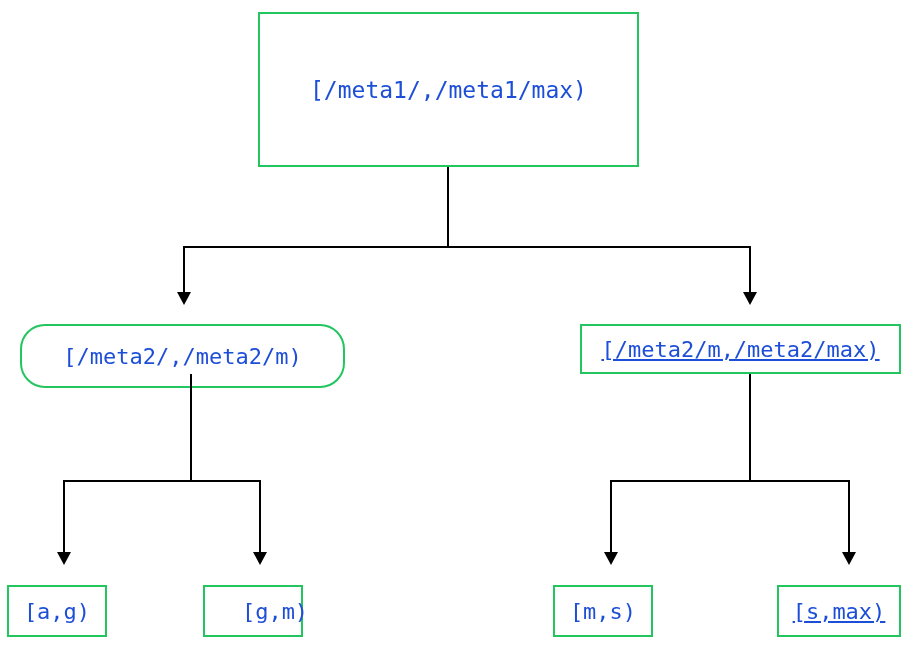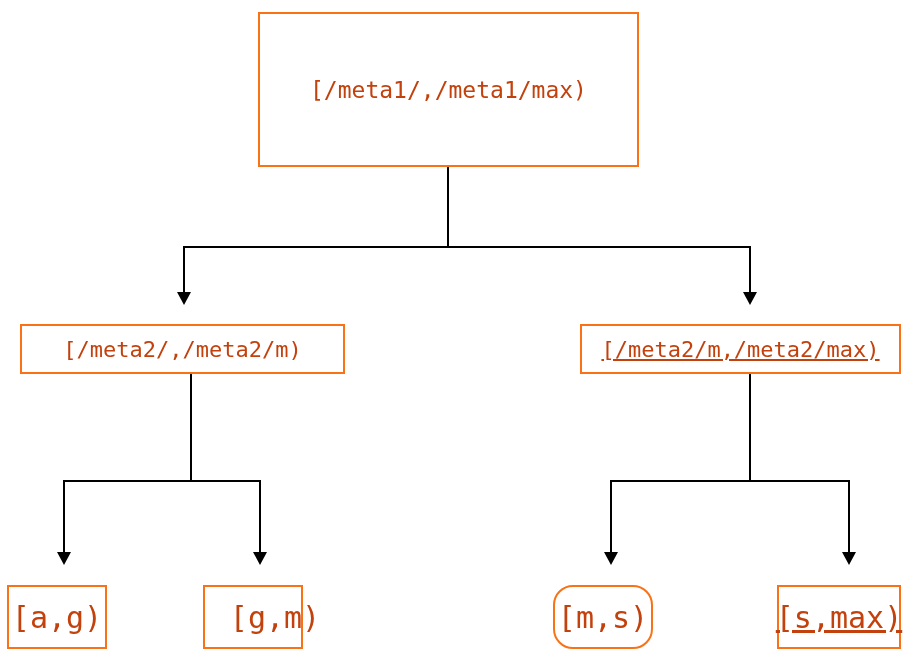--- a/index.html
+++ b/index.html
@@ -14,59 +14,60 @@
   #diagram {
     position: relative;
     width: 912px;
     height: 652px;
     background: #ffffff;
     overflow: hidden;
   }
   .node {
     position: absolute;
     box-sizing: border-box;
-    border: 2px solid #f97316;
+    border: 2px solid #22c55e;
     background: #ffffff;
     display: flex;
     align-items: center;
     justify-content: center;
-    color: #c2410c;
+    color: #1d4ed8;
     font-family: "DejaVu Sans Mono", monospace;
     white-space: pre;
     letter-spacing: 0px;
   }
   .node-root {
     left: 258px;
     top: 12px;
     width: 381px;
     height: 155px;
     font-size: 23px;
   }
   .node-mid-left {
     left: 20px;
     top: 324px;
     width: 325px;
-    height: 50px;
+    height: 64px;
     font-size: 22px;
+    border-radius: 25px;
   }
   .node-mid-right {
     left: 580px;
     top: 324px;
     width: 321px;
     height: 50px;
     font-size: 22px;
     text-decoration: underline;
   }
   .node-leaf {
-    height: 64px;
-    font-size: 30px;
+    height: 52px;
+    font-size: 22px;
   }
   .leaf-1 { left: 7px;   top: 585px; width: 100px; }
   .leaf-2 { left: 203px; top: 585px; width: 100px; padding-left: 44px; }
-  .leaf-3 { left: 553px; top: 585px; width: 100px; border-radius: 20px; }
+  .leaf-3 { left: 553px; top: 585px; width: 100px; }
   .leaf-4 { left: 777px; top: 585px; width: 124px; text-decoration: underline; }
 
   .edge-v {
     position: absolute;
     width: 2px;
     background: #000000;
   }
   .edge-h {
     position: absolute;
     height: 2px;

